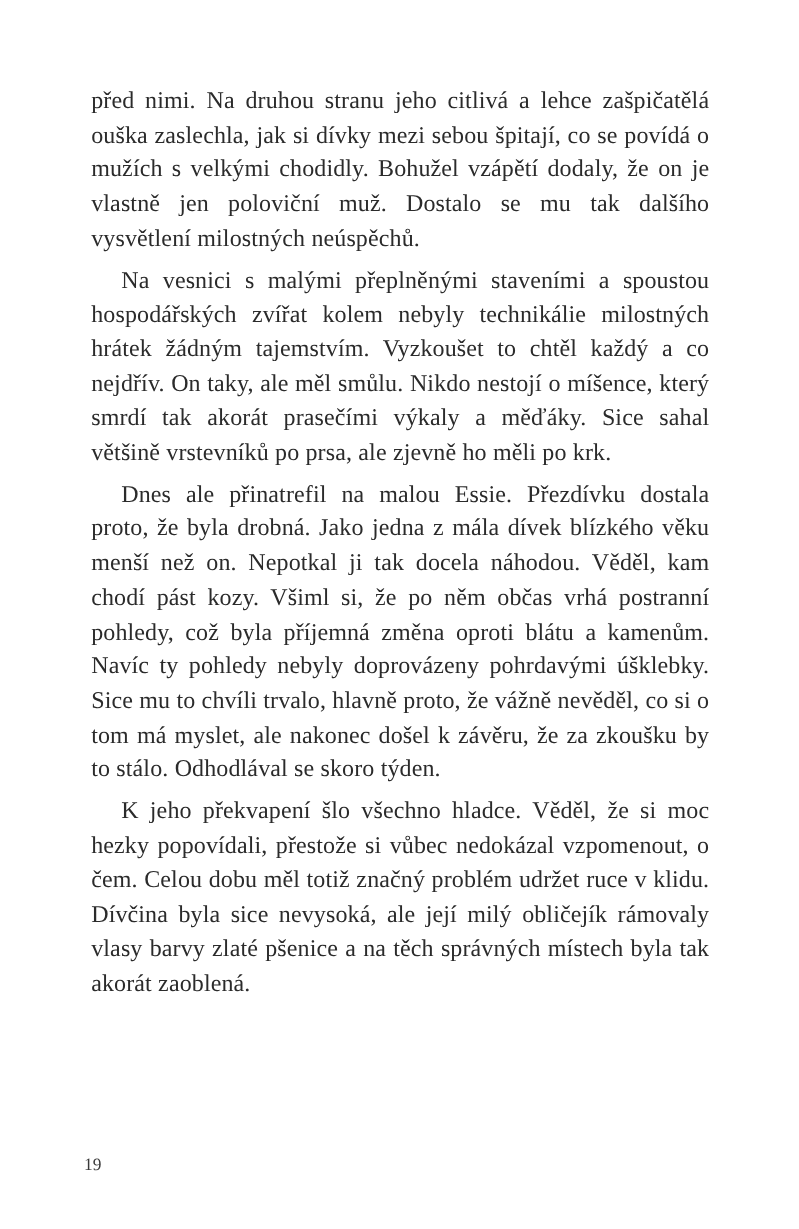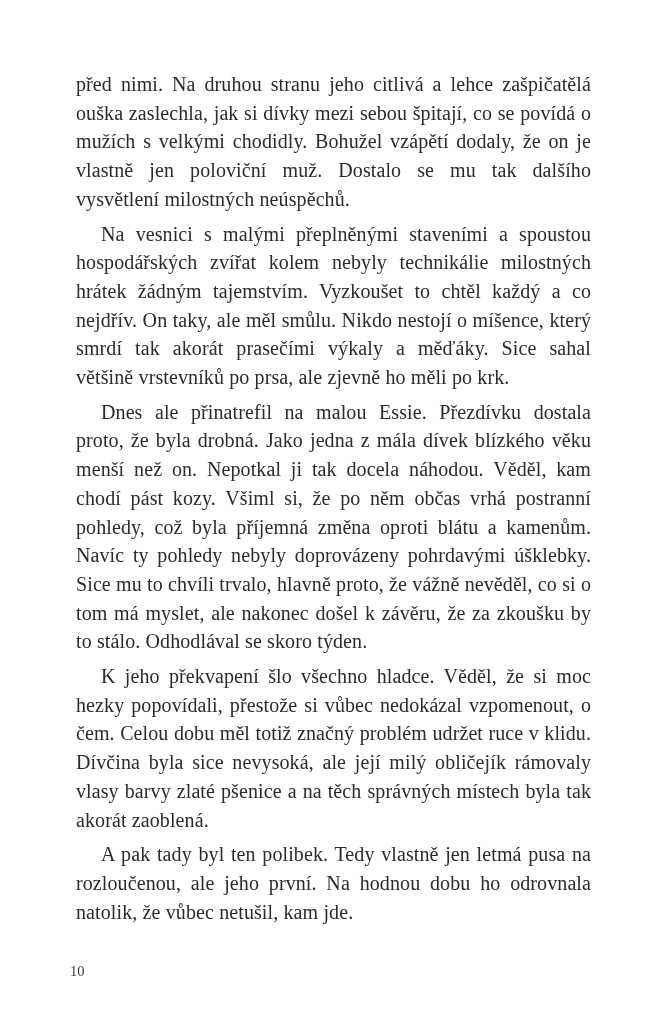--- a/index.html
+++ b/index.html
@@ -67,18 +67,17 @@
 </head>
 <body>
 
 <div class="page">
 
   <div class="text-column">
     <p class="para no-indent">před nimi. Na druhou stranu jeho citlivá a lehce zašpičatělá ouška zaslechla, jak si dívky mezi sebou špitají, co se povídá o mužích s velkými chodidly. Bohužel vzápětí dodaly, že on je vlastně jen poloviční muž. Dostalo se mu tak dalšího vysvětlení milostných neúspěchů.</p>
     <p class="para indent">Na vesnici s malými přeplněnými staveními a spoustou hospodářských zvířat kolem nebyly technikálie milostných hrátek žádným tajemstvím. Vyzkoušet to chtěl každý a co nejdřív. On taky, ale měl smůlu. Nikdo nestojí o míšence, který smrdí tak akorát prasečími výkaly a měďáky. Sice sahal většině vrstevníků po prsa, ale zjevně ho měli po krk.</p>
     <p class="para indent">Dnes ale přinatrefil na malou Essie. Přezdívku dostala proto, že byla drobná. Jako jedna z mála dívek blízkého věku menší než on. Nepotkal ji tak docela náhodou. Věděl, kam chodí pást kozy. Všiml si, že po něm občas vrhá postranní pohledy, což byla příjemná změna oproti blátu a kamenům. Navíc ty pohledy nebyly doprovázeny pohrdavými úšklebky. Sice mu to chvíli trvalo, hlavně proto, že vážně nevěděl, co si o tom má myslet, ale nakonec došel k závěru, že za zkoušku by to stálo. Odhodlával se skoro týden.</p>
     <p class="para indent">K jeho překvapení šlo všechno hladce. Věděl, že si moc hezky popovídali, přestože si vůbec nedokázal vzpomenout, o čem. Celou dobu měl totiž značný problém udržet ruce v klidu. Dívčina byla sice nevysoká, ale její milý obličejík rámovaly vlasy barvy zlaté pšenice a na těch správných místech byla tak akorát zaoblená.</p>
-    <p class="para indent">A pak tady byl ten polibek. Tedy vlastně jen letmá pusa na rozloučenou, ale jeho první. Na hodnou dobu ho odrovnala natolik, že vůbec netušil, kam jde.</p>
   </div>
 
-  <div class="folio">10</div>
+  <div class="folio">19</div>
 
 </div>
 
 </body></html>

